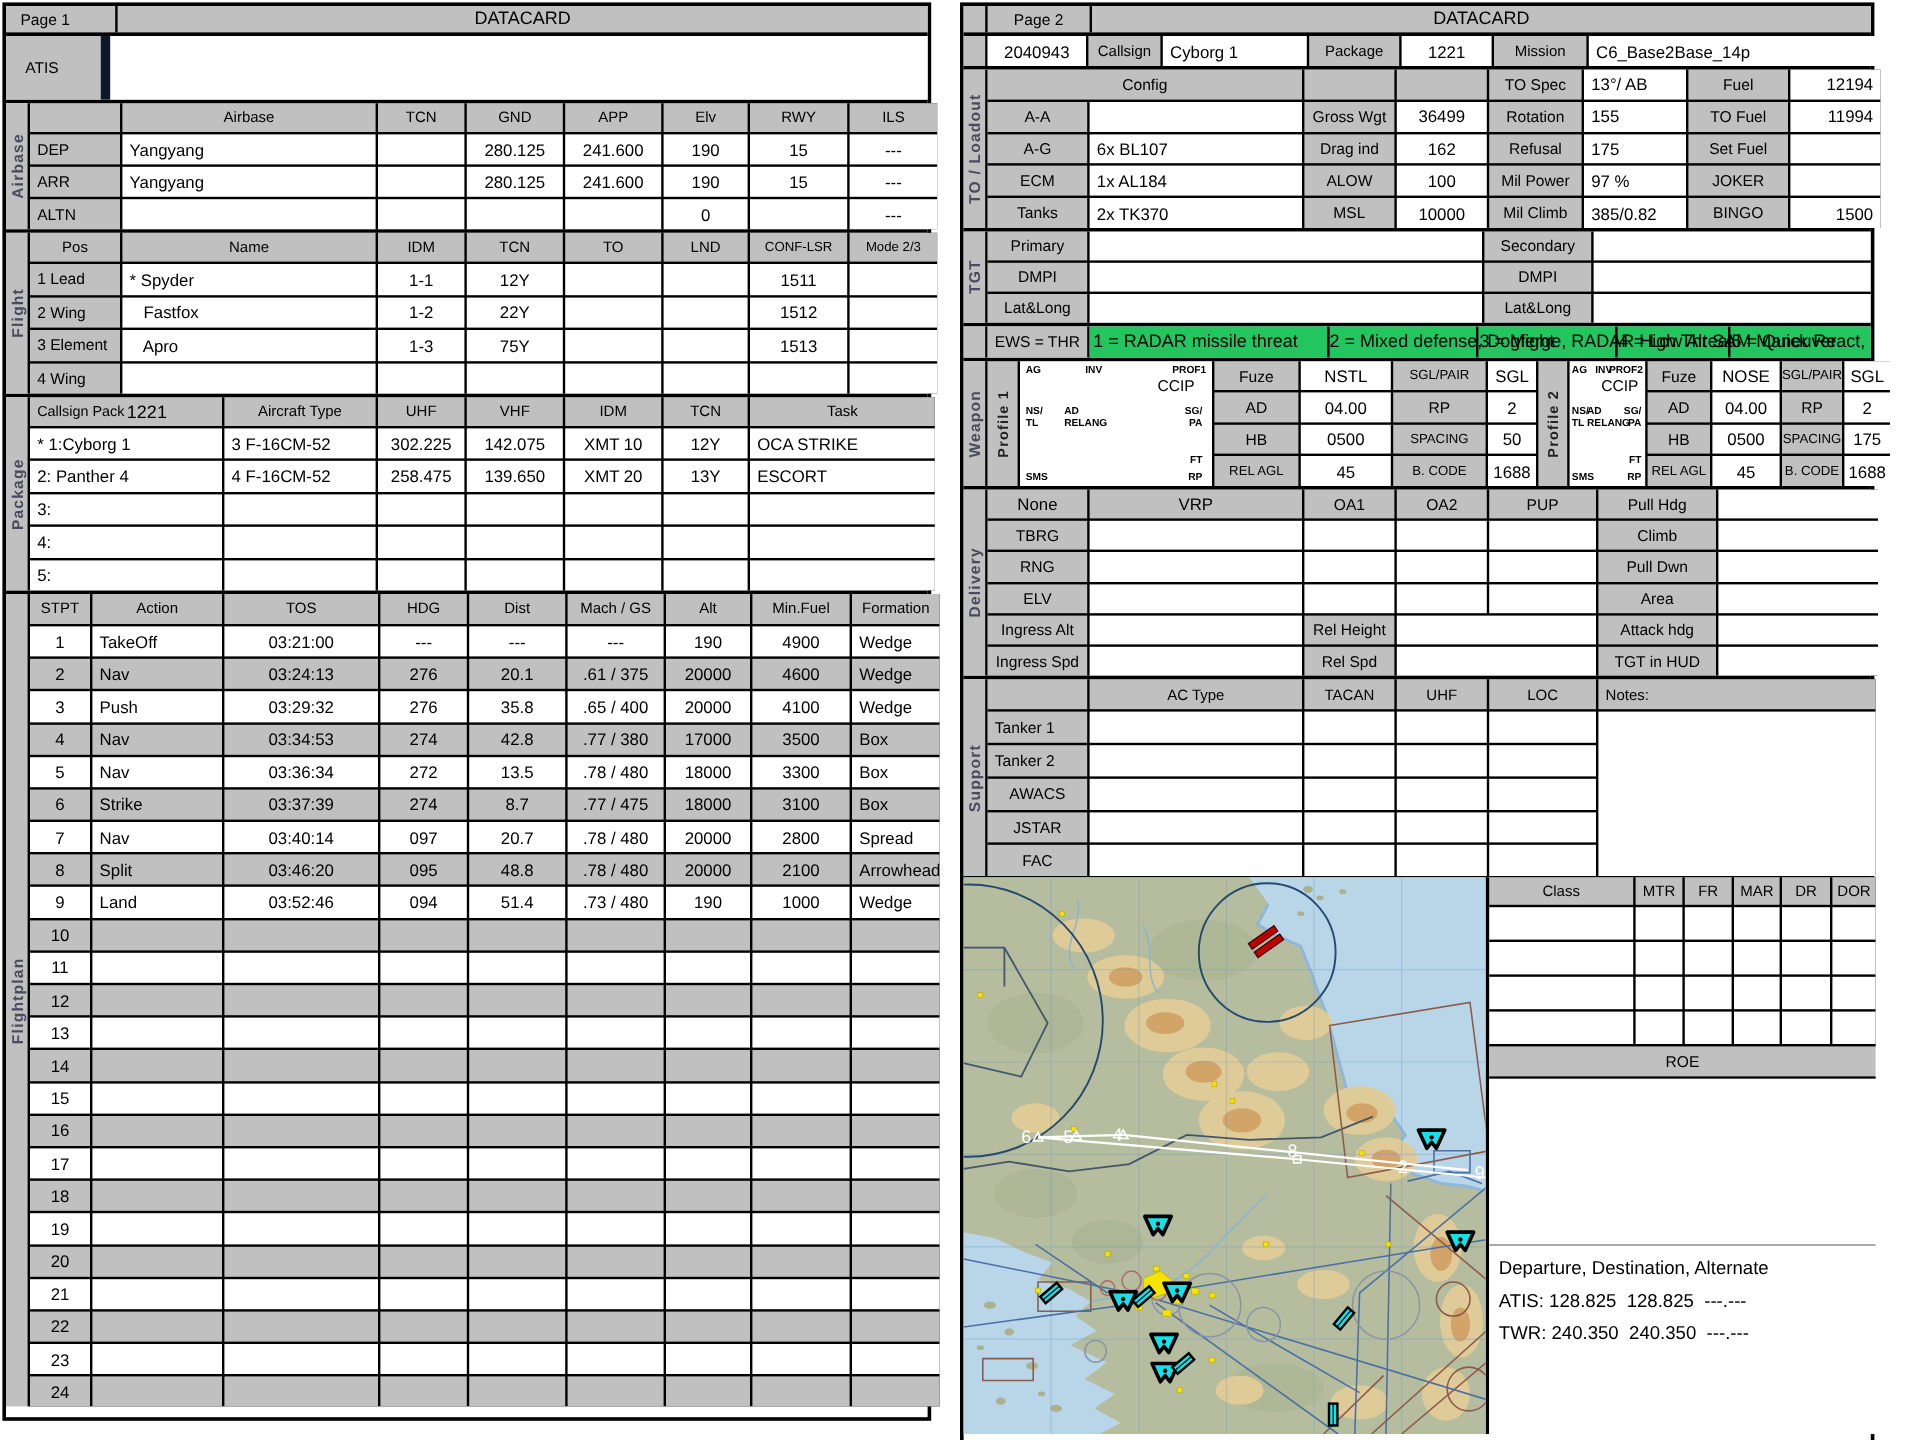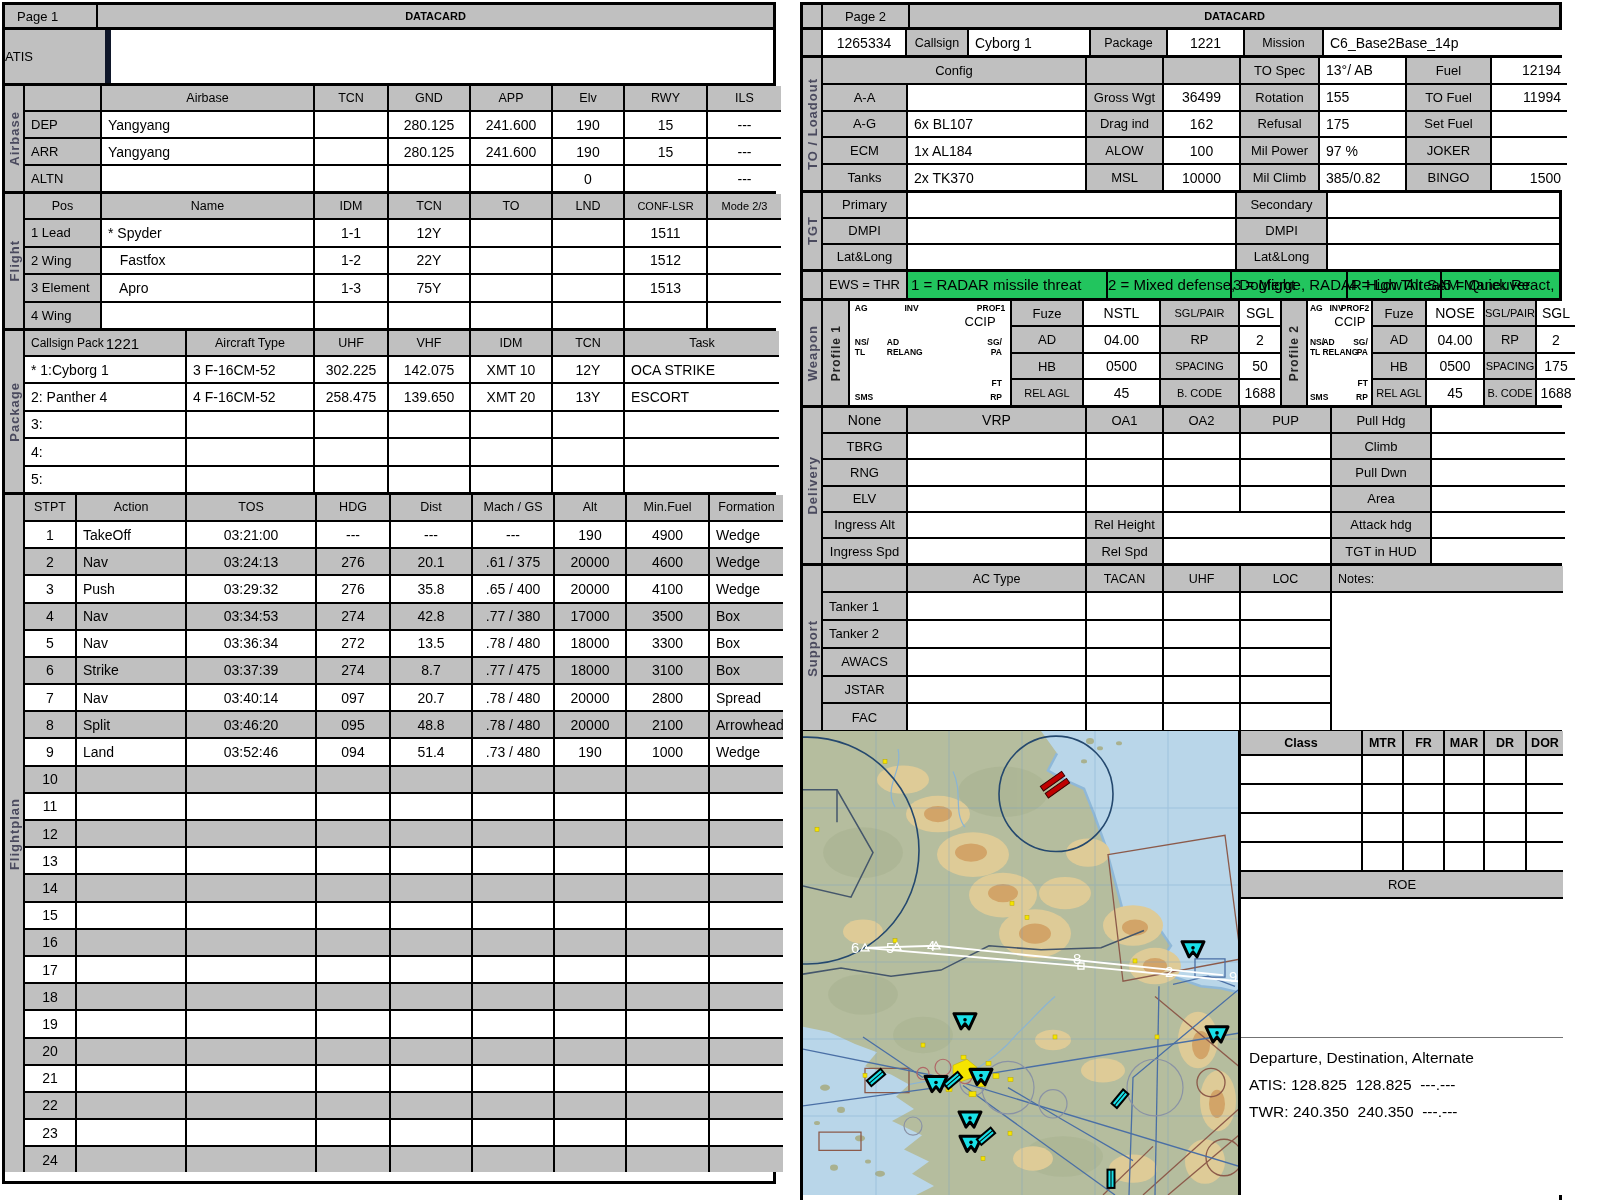--- a/index.html
+++ b/index.html
@@ -5,23 +5,23 @@
   html,body{margin:0;padding:0;}
   body{width:1600px;height:1200px;background:#fff;position:relative;overflow:hidden;
        font-family:"Liberation Sans",sans-serif;color:#000;}
   .card{position:absolute;border:3px solid #000;background:#fff;}
   #card1{left:2px;top:2px;width:768px;height:1176px;}
   #card2{left:800px;top:2px;width:756px;height:1196px;}
   .trow{display:flex;border-bottom:3px solid #000;background:#c0c0c0;height:22px;}
   .pgcell{width:93px;border-right:2px solid #000;font-size:13px;display:flex;align-items:center;padding-left:12px;box-sizing:border-box;}
   .pgcell2{width:18px;border-right:2px solid #000;}
   .pgcell3{width:85px;border-right:2px solid #000;font-size:13px;display:flex;align-items:center;justify-content:center;}
-  .ttl{flex:1;text-align:center;font-weight:bold;font-size:11px;line-height:22px;}
+  .ttl{flex:1;text-align:center;font-weight:normal;font-size:15px;line-height:22px;}
   .atisrow{display:flex;border-bottom:3px solid #000;height:53px;}
-  .atislab{width:106px;background:#c0c0c0;border-right:6px solid #0f172a;font-size:13px;display:flex;align-items:center;padding-left:0;box-sizing:border-box;}
+  .atislab{width:87px;background:#c0c0c0;border-right:8px solid #0f172a;font-size:13px;display:flex;align-items:center;padding-left:16px;box-sizing:border-box;}
   .atisval{flex:1;background:#fff;font-size:14px;padding:4px;}
   .section{display:flex;border-bottom:3px solid #000;}
   .vstrip{width:18px;background:#c0c0c0;border-right:2px solid #000;display:flex;align-items:center;justify-content:center;flex:none;}
   .vlab{writing-mode:vertical-rl;transform:rotate(180deg);font-weight:bold;font-size:13px;color:#4a4a5e;letter-spacing:1px;white-space:nowrap;}
   .bgrid{display:grid;background:#000;gap:2px;flex:1;}
   .c{background:#fff;display:flex;align-items:center;justify-content:center;font-size:14px;overflow:hidden;white-space:pre;}
   .g{background:#c0c0c0;}
   .h{background:#c0c0c0;font-size:12.5px;}
   .l{justify-content:flex-start;padding-left:6px;}
   .r{justify-content:flex-end;padding-right:6px;}
@@ -442,21 +442,21 @@
 
 <div class="card" id="card2">
   <div class="trow">
     <div class="pgcell2"></div>
     <div class="pgcell3">Page 2</div>
     <div class="ttl">DATACARD</div>
   </div>
   <div class="section">
     <div class="vstrip"></div>
     <div class="bgrid" id="header2-grid">
-      <div class="c">1265334</div>
+      <div class="c">2040943</div>
       <div class="c h">Callsign</div>
       <div class="c l">Cyborg 1</div>
       <div class="c h">Package</div>
       <div class="c">1221</div>
       <div class="c h">Mission</div>
       <div class="c l">C6_Base2Base_14p</div>
     </div>
   </div>
   <div class="section">
     <div class="vstrip">
@@ -898,21 +898,21 @@
           <use href="#rwy" transform="translate(308,442) rotate(90)"></use>
           <use href="#rwy" transform="translate(183,400) rotate(-40)"></use>
         </g>
         <g transform="translate(252,53) rotate(-35)">
           <rect x="-13" y="-7" width="26" height="5.5" fill="#c00000" stroke="#3a0000" stroke-width="1"></rect>
           <rect x="-13" y="1.5" width="26" height="5.5" fill="#c00000" stroke="#3a0000" stroke-width="1"></rect>
         </g>
       </svg>
     </div>
     <div id="rightpanel">
-      <div class="bgrid" id="class-grid" style="grid-template-columns: 120px 39px 39px 38px 40px 36px; grid-template-rows: 23px repeat(4, 27px); font-weight: bold;">
+      <div class="bgrid" id="class-grid" style="grid-template-columns: 120px 39px 39px 38px 40px 36px; grid-template-rows: 23px repeat(4, 27px);">
           <div class="c h">Class</div>
           <div class="c h">MTR</div>
           <div class="c h">FR</div>
           <div class="c h">MAR</div>
           <div class="c h">DR</div>
           <div class="c h">DOR</div>
           <div class="c"></div>
           <div class="c"></div>
           <div class="c"></div>
           <div class="c"></div>

